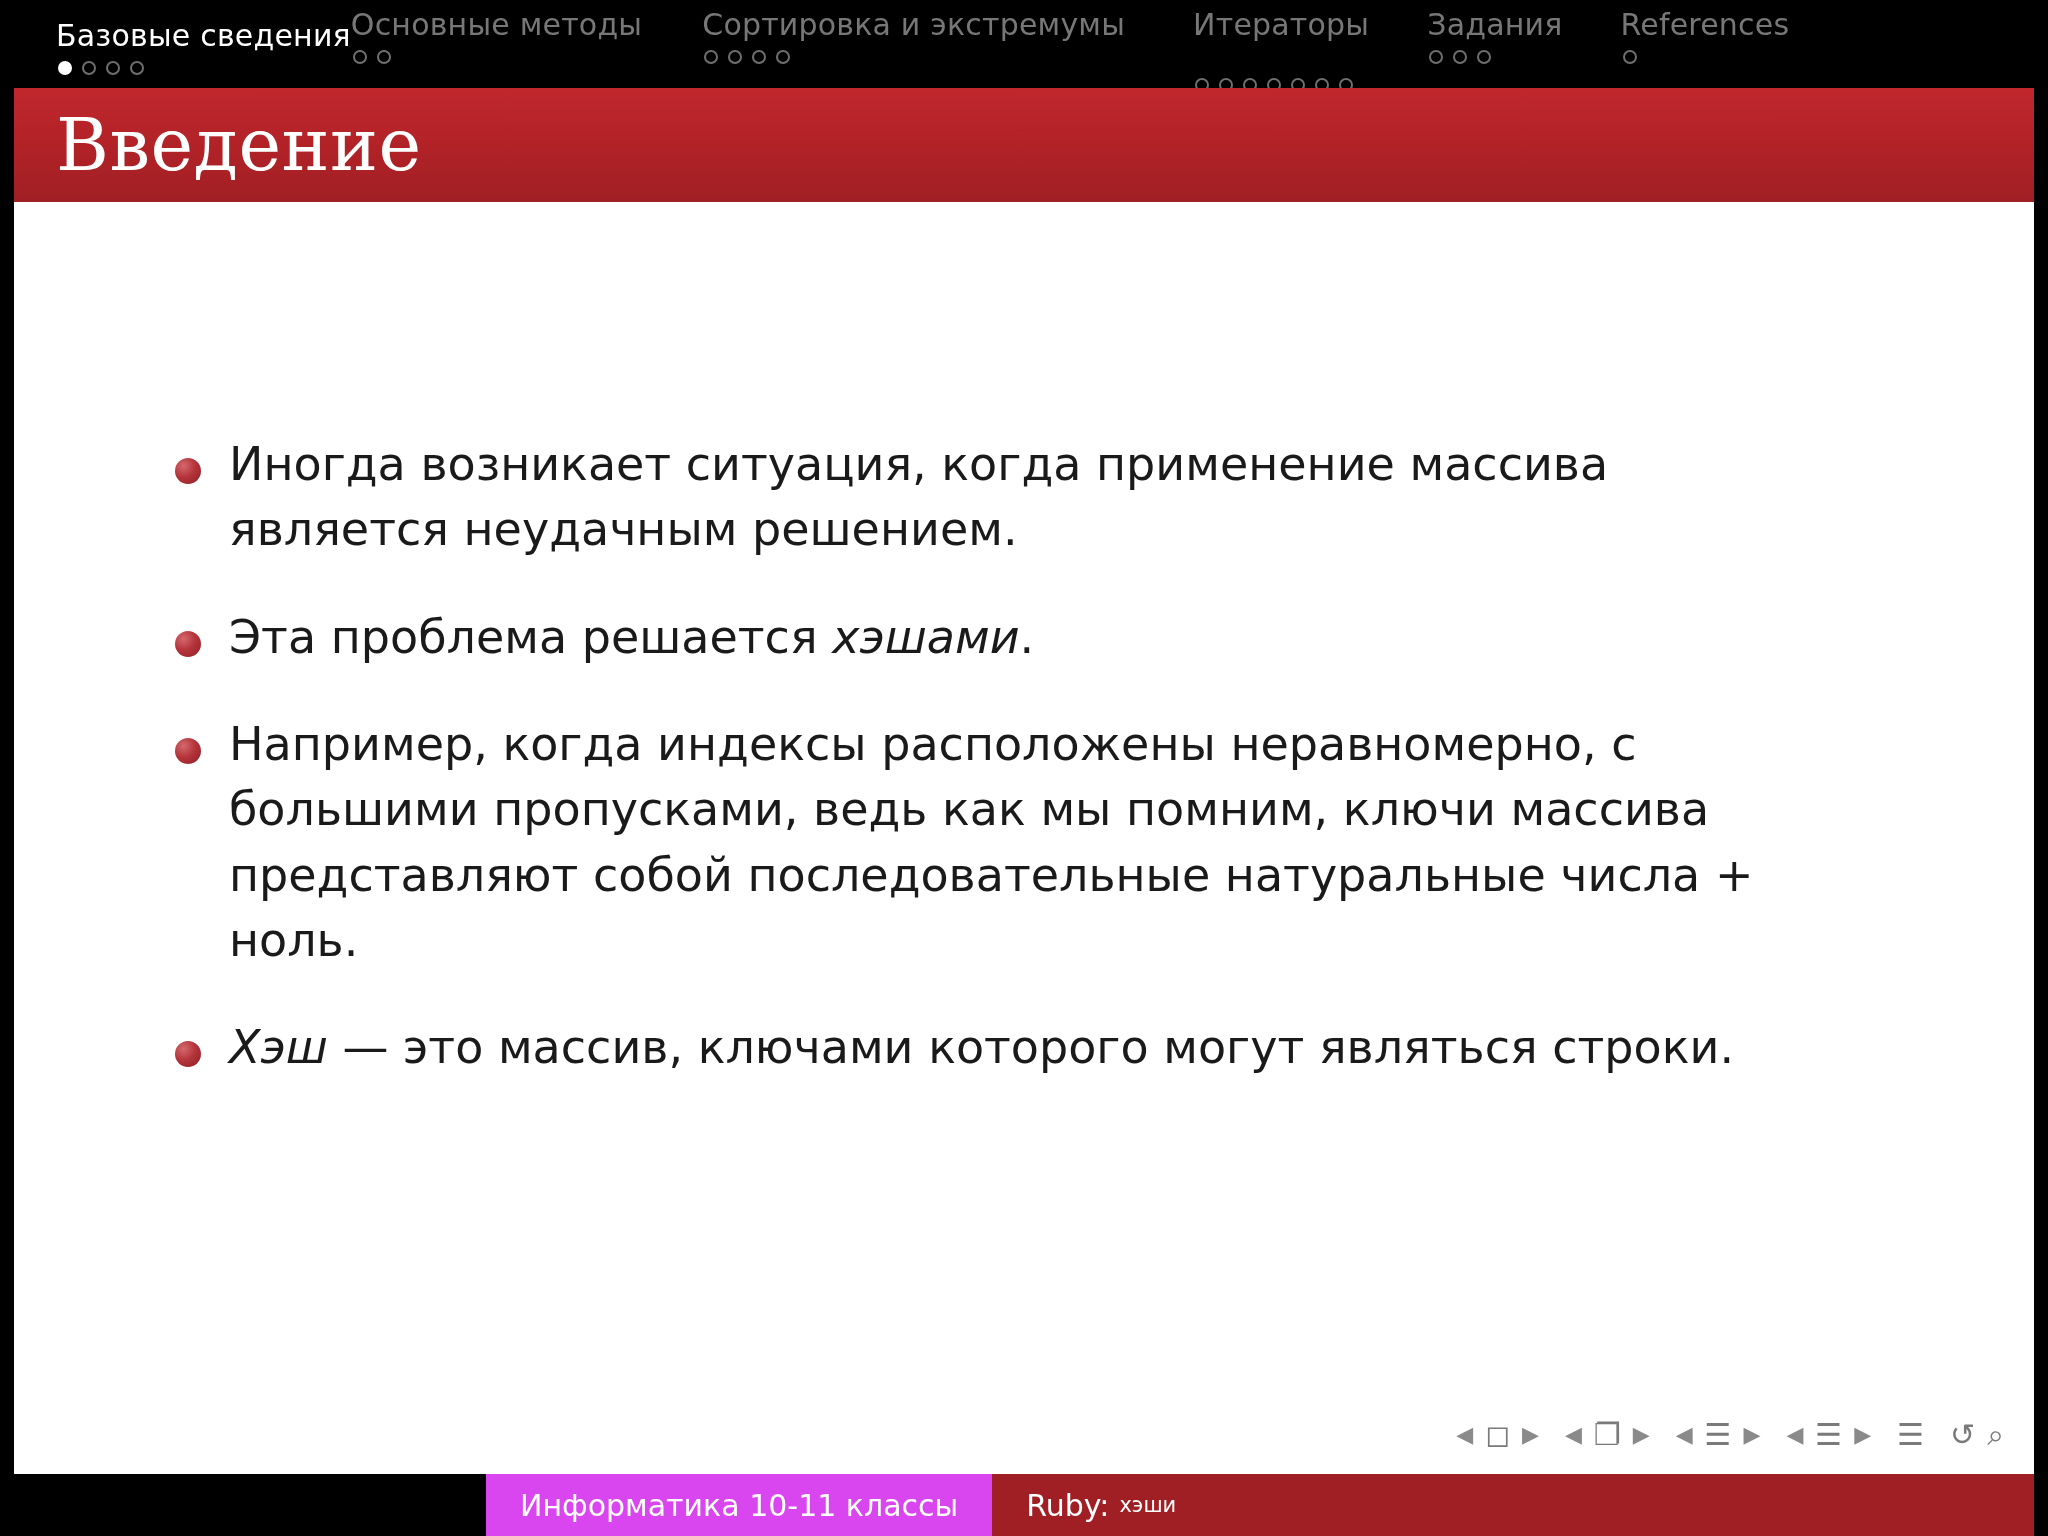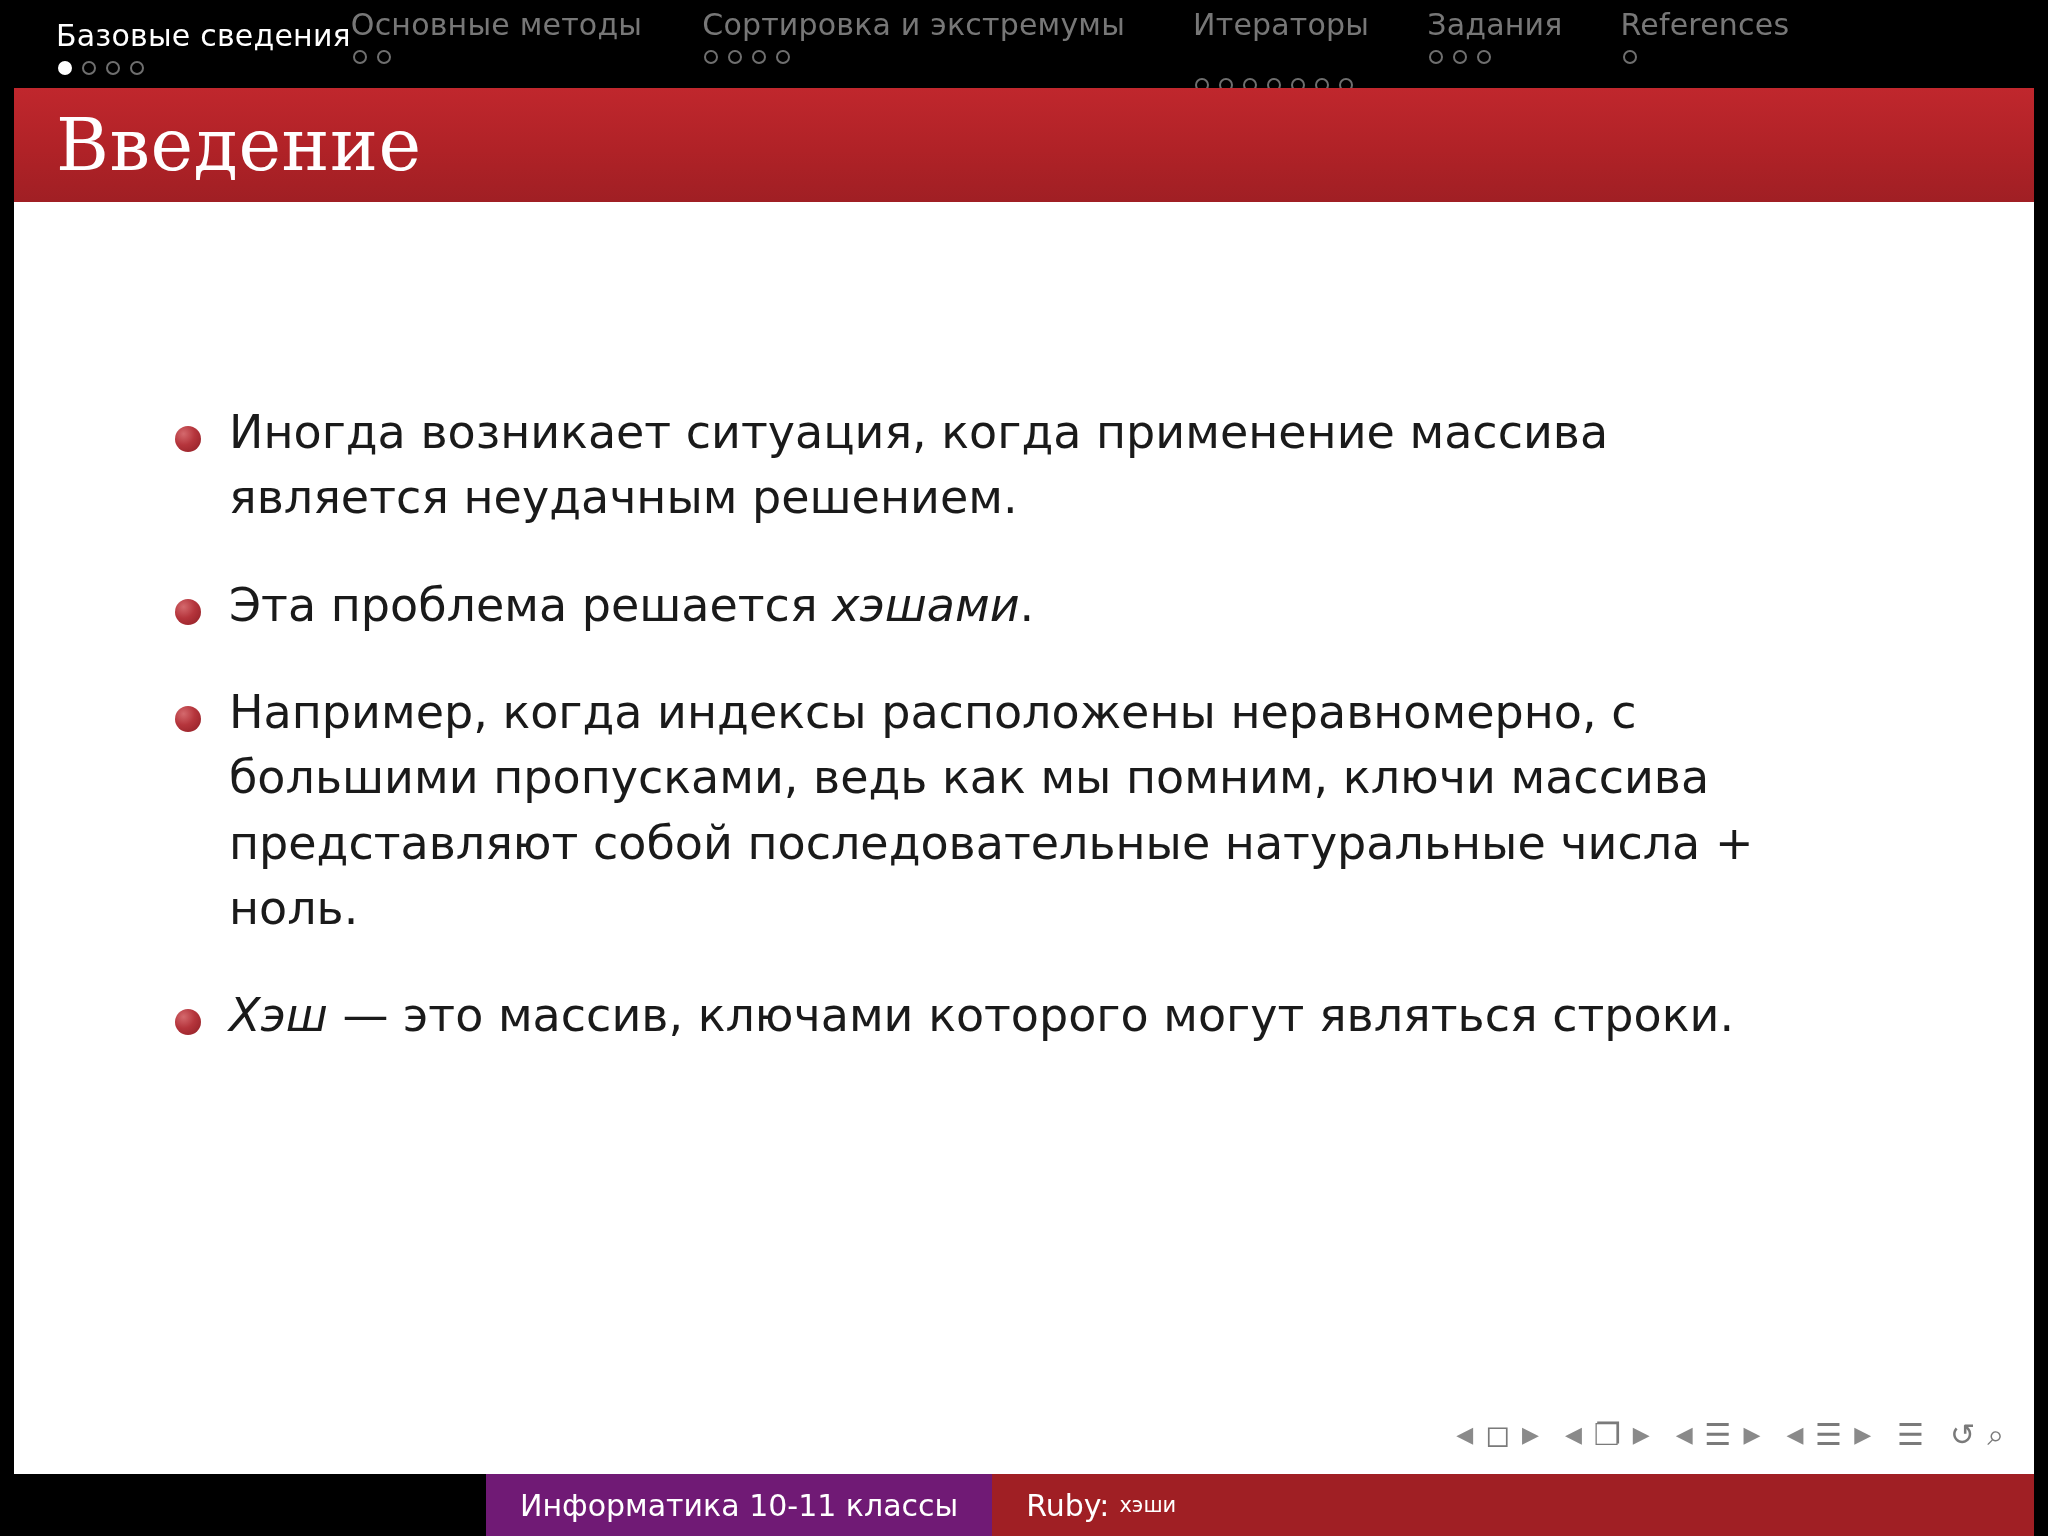--- a/index.html
+++ b/index.html
@@ -93,21 +93,21 @@
     line-height: 62px;
     font-weight: normal;
     margin-left: 42px;
     font-family: "DejaVu Serif", serif;
     letter-spacing: 0.5px;
   }
 
   
   .content {
     position: absolute;
-    top: 400px;
+    top: 432px;
     left: 0;
     width: 1980px;
     padding-left: 215px;
     padding-right: 200px;
     box-sizing: border-box;
   }
   .bullet-item {
     position: relative;
     margin-bottom: 42px;
   }
@@ -161,21 +161,21 @@
     height: 62px;
     display: flex;
     align-items: stretch;
     font-size: 30px;
   }
   .footer .fill-left {
     background: #000000;
     flex: 0 0 472px;
   }
   .footer .seg-dark {
-    background: #701a75;
+    background: #d946ef;
     color: #ffffff;
     display: flex;
     align-items: center;
     justify-content: center;
     padding: 0 34px;
     white-space: nowrap;
   }
   .footer .seg-red {
     background: #a01f24;
     color: #ffffff;

